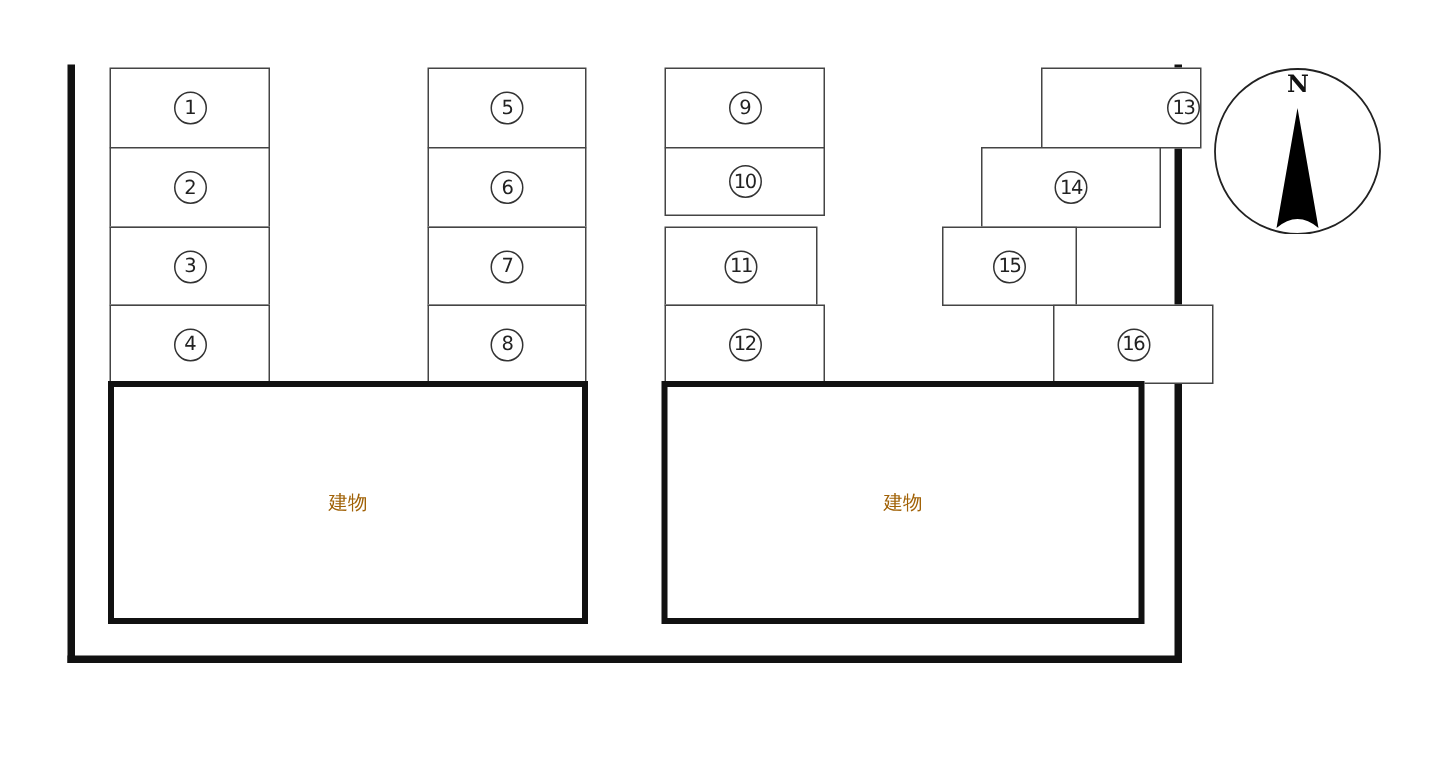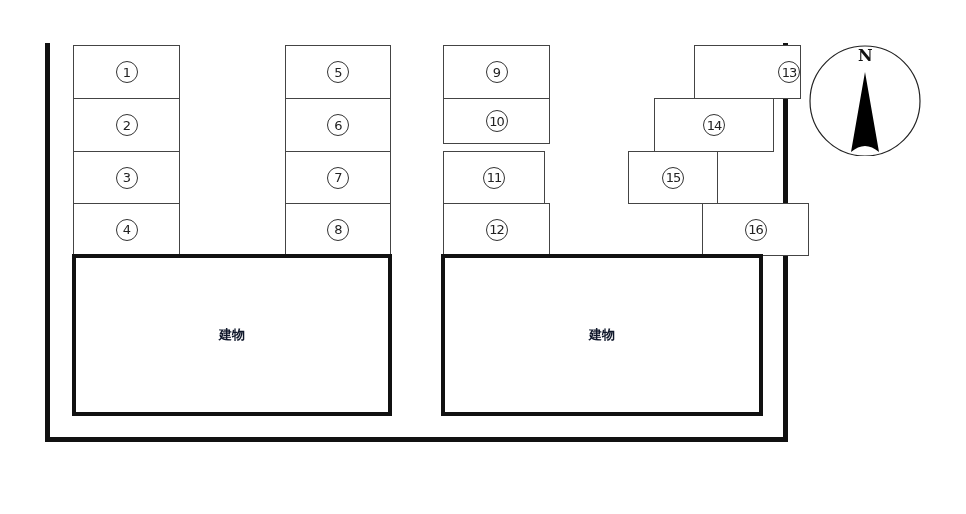--- a/index.html
+++ b/index.html
@@ -4,21 +4,21 @@
 <style>
   html, body { margin:0; padding:0; background:#ffffff; }
   body { width:966px; height:514px; position:relative; overflow:hidden; font-family:"DejaVu Sans", sans-serif; }
   .abs { position:absolute; box-sizing:border-box; }
   .wall-l { left:45px; top:43px; width:5px; height:399px; background:#111; }
   .wall-r { left:783px; top:43px; width:5px; height:399px; background:#111; }
   .wall-b { left:45px; top:437px; width:743px; height:5px; background:#111; }
   .stall { border:1px solid #444; background:#fff; display:flex; align-items:center; justify-content:center; }
   .num { width:22px; height:22px; border:1px solid #333; border-radius:50%; display:flex; align-items:center; justify-content:center; font-size:13px; color:#222; font-family:"DejaVu Sans", sans-serif; letter-spacing:-1px; box-sizing:border-box; }
   .building { border:4px solid #111; background:#fff; display:flex; align-items:center; justify-content:center; }
-  .building span { font-size:13px; color:#0f172a;font-weight:bold; }
+  .building span { font-size:13px; color:#a16207; }
   .compass { left:808px; top:44px; width:114px; height:112px; }
 </style>
 </head>
 <body>
 
 <div class="abs wall-l"></div>
 <div class="abs wall-r"></div>
 <div class="abs wall-b"></div>
 
 <div class="abs stall" style="left:73px;top:45px;width:107px;height:54px;">

